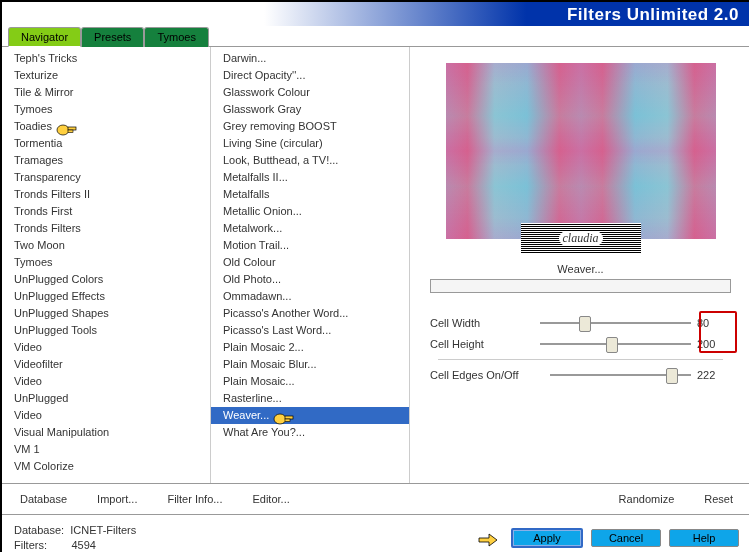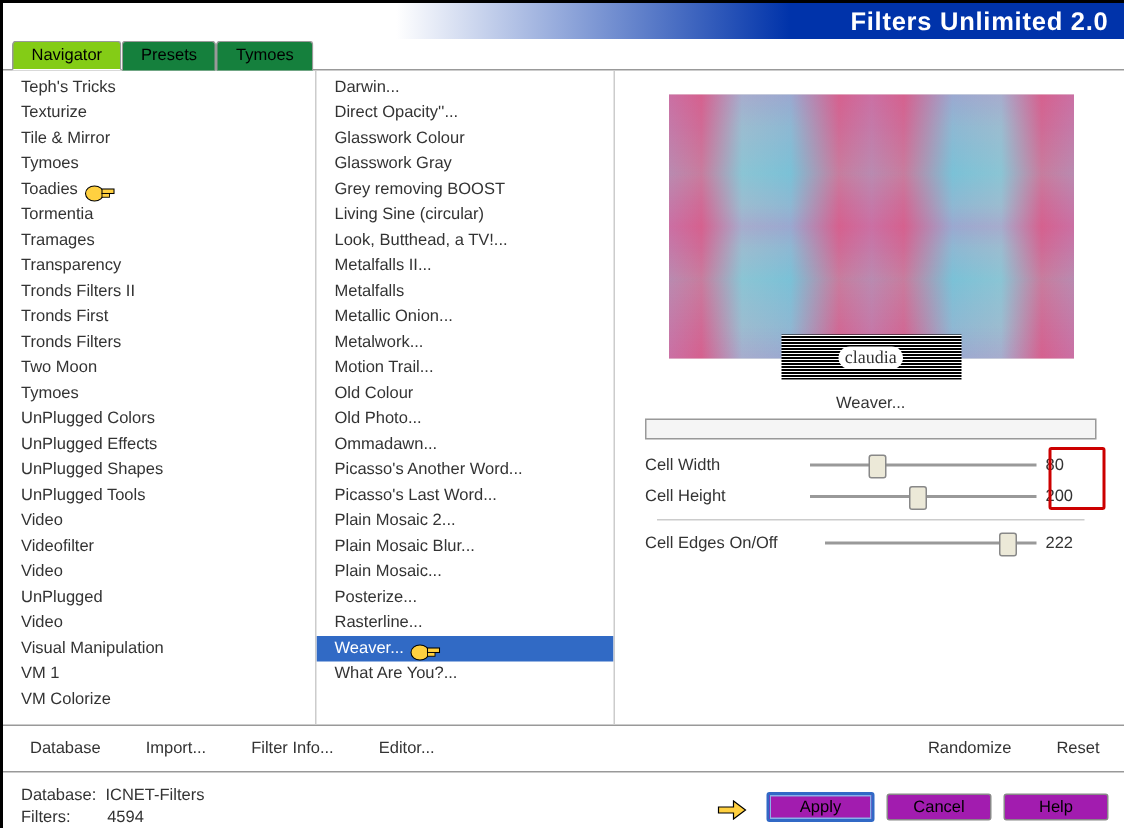--- a/index.html
+++ b/index.html
@@ -15,40 +15,40 @@
 .listbox::-webkit-scrollbar-thumb{background:#cdcdcd;border:1px solid #999}
 .list1{width:208px;border-right:1px solid #ccc}
 .list2{width:198px;border-right:1px solid #ccc}
 .item{padding:1px 8px 1px 12px;white-space:nowrap;cursor:pointer;color:#333;line-height:15px}
 .item.sel{background:#316ac5;color:#fff}
 .pointer{display:inline-block;width:22px;height:14px;vertical-align:middle;position:relative}
 .pointer svg{position:absolute;left:-2px;top:-3px}
 .right{flex:1;padding:8px 12px;display:flex;flex-direction:column}
 .preview{width:270px;height:176px;margin:8px auto 0;background:linear-gradient(90deg,#bb7aa0 0%,#c96a8a 8%,#8dbccb 18%,#7db8ce 30%,#c96a8a 42%,#bb7aa0 50%,#c96a8a 58%,#7db8ce 70%,#8dbccb 82%,#c96a8a 92%,#bb7aa0 100%),linear-gradient(0deg,rgba(200,100,140,0.4) 0%,rgba(120,180,200,0.3) 30%,rgba(200,100,140,0.4) 50%,rgba(120,180,200,0.3) 70%,rgba(200,100,140,0.4) 100%);background-blend-mode:overlay;position:relative}
 .watermark{position:absolute;bottom:-14px;left:50%;transform:translateX(-50%);width:120px;height:30px;background:repeating-linear-gradient(0deg,#000 0,#000 1px,#fff 1px,#fff 2px);display:flex;align-items:center;justify-content:center}
-.watermark span{background:#fff;padding:0 4px;font-family:cursive;font-size:12px;color:#333;border-radius:8px}
+.watermark span{background:#fff;padding:0 4px;font-family:cursive;font-style:italic;font-size:12px;color:#333;border-radius:8px}
 .filter-name{text-align:center;margin:24px 0 4px;color:#333}
 .progress{height:12px;border:1px solid #999;background:#f5f5f5;margin:0 8px}
-.params{margin-top:8px;padding:0 8px}
+.params{margin-top:21px;padding:0 8px}
 .param{display:flex;align-items:center;margin-bottom:3px;height:18px}
 .param-label{flex:0 0 110px;color:#333}
 .slider{flex:1;height:16px;position:relative}
 .slider-track{height:2px;background:#999;margin-top:7px}
 .slider-thumb{position:absolute;top:1px;width:10px;height:14px;background:#ece9d8;border:1px solid #888;border-radius:2px}
 .param-val{width:34px;text-align:left;color:#333;padding-left:6px}
 .redbox{border:2px solid #cc0000;padding:1px 3px;border-radius:2px}
 .divider{height:1px;background:#ccc;margin:6px 8px}
 .toolbar{height:30px;border-top:1px solid #999;display:flex;align-items:center;padding:0 18px;gap:30px}
 .toolbar span{cursor:pointer;color:#333}
 .toolbar .spacer{flex:1}
 .toolbar .nodec{text-decoration:none}
 .footer{height:46px;border-top:1px solid #999;display:flex;align-items:center;padding:0 12px}
 .status{line-height:15px;color:#333}
 .btns{margin-left:auto;display:flex;gap:8px;align-items:center}
-.btn{padding:2px 0;width:68px;text-align:center;border:1px solid #888;background:#a21caf;cursor:pointer;border-radius:2px;font-size:11px}
+.btn{padding:2px 0;width:68px;text-align:center;border:1px solid #888;background:#0ea5e9;cursor:pointer;border-radius:2px;font-size:11px}
 .btn.primary{border:2px solid #3169c6;box-shadow:0 0 0 1px #88b0e8 inset}
 .pointer2{position:relative;left:-4px}
 </style>
 </head>
 <body>
 
 <div class="top-gradient">
   <span>Filters Unlimited 2.0</span>
 </div>
 
@@ -104,21 +104,20 @@
       <div class="item">Metalwork...</div>
       <div class="item">Motion Trail...</div>
       <div class="item">Old Colour</div>
       <div class="item">Old Photo...</div>
       <div class="item">Ommadawn...</div>
       <div class="item">Picasso's Another Word...</div>
       <div class="item">Picasso's Last Word...</div>
       <div class="item">Plain Mosaic 2...</div>
       <div class="item">Plain Mosaic Blur...</div>
       <div class="item">Plain Mosaic...</div>
-      <div class="item">Posterize...</div>
       <div class="item">Rasterline...</div>
       <div class="item sel">Weaver... <span class="pointer"><svg width="26" height="22">
             <ellipse cx="10" cy="13" rx="6" ry="5" fill="#ffd040" stroke="#000" stroke-width="0.7"></ellipse>
             <rect x="15" y="10" width="8" height="3" fill="#ffd040" stroke="#000" stroke-width="0.7"></rect>
             <rect x="15" y="13" width="5" height="2.5" fill="#ffd040" stroke="#000" stroke-width="0.6"></rect>
           </svg></span></div>
       <div class="item">What Are You?...</div>
     </div>
   <div class="right">
     <div class="preview">

